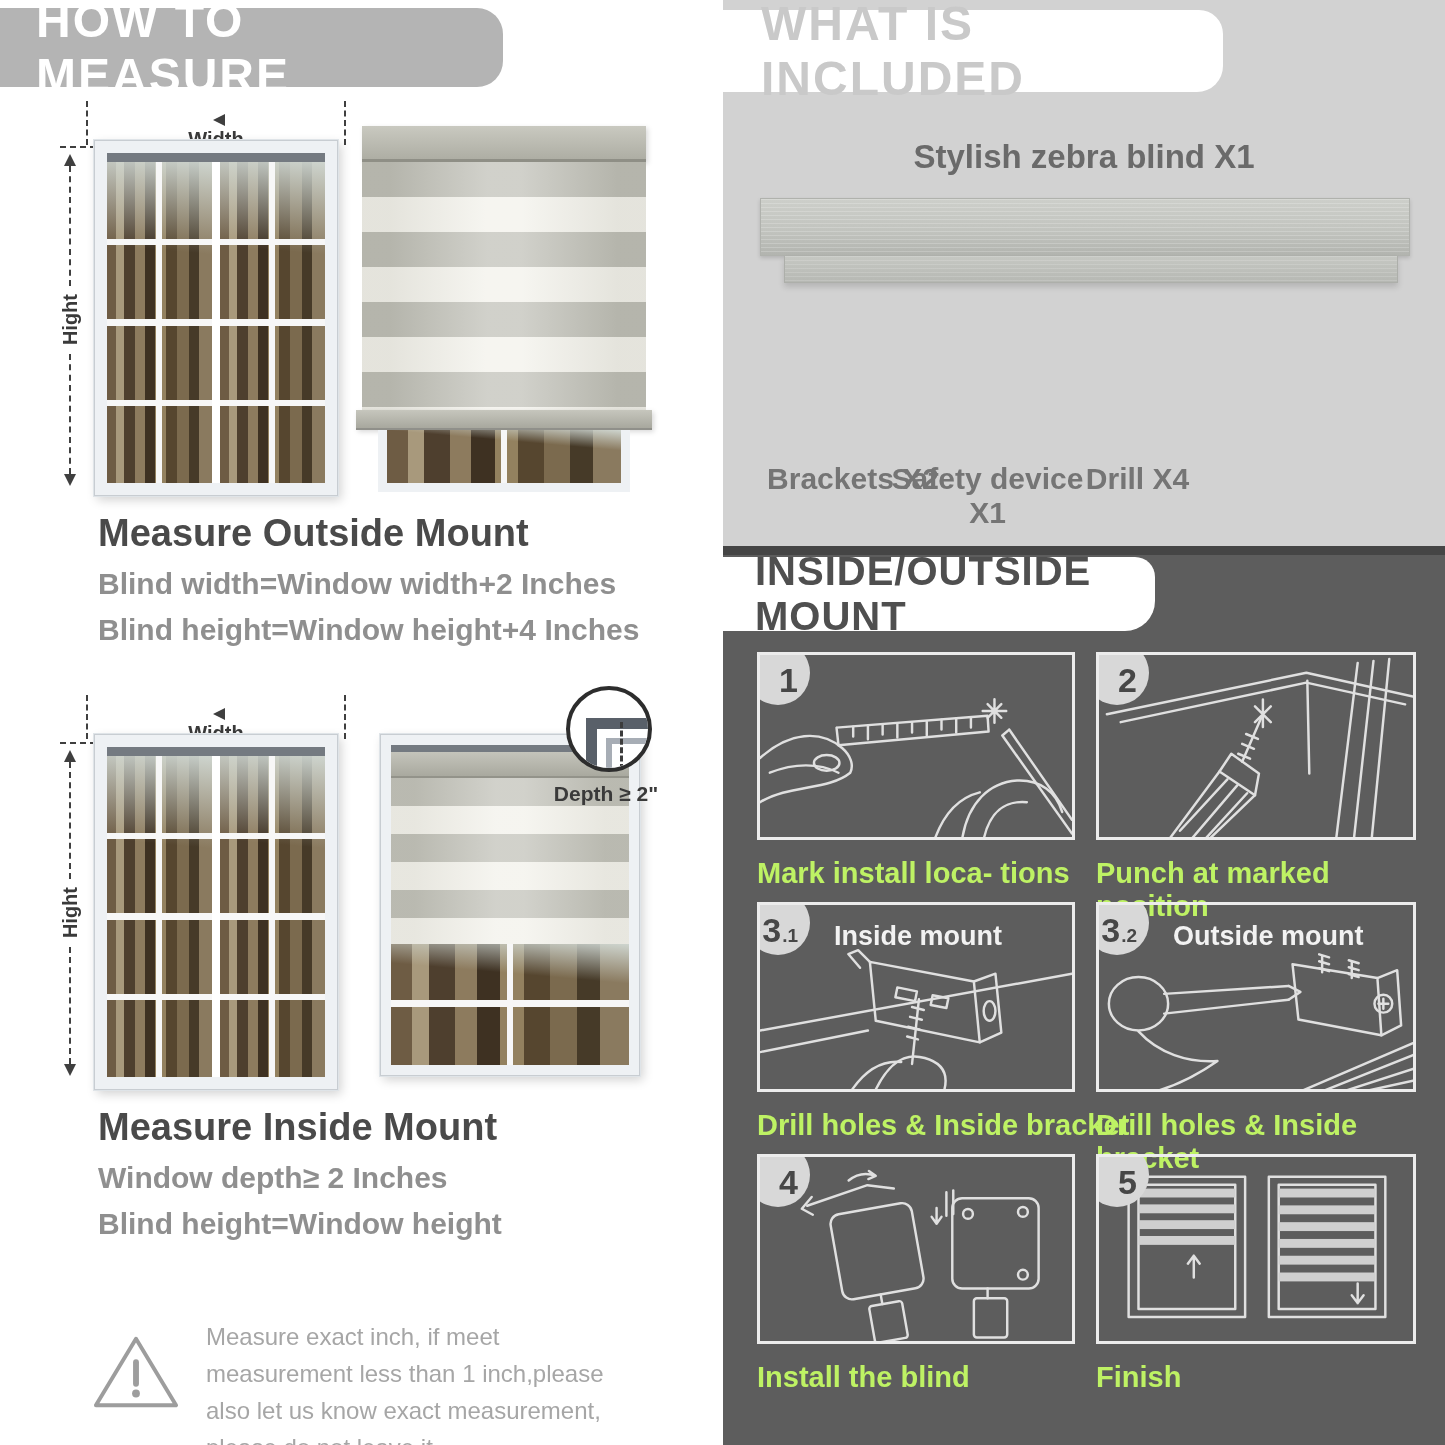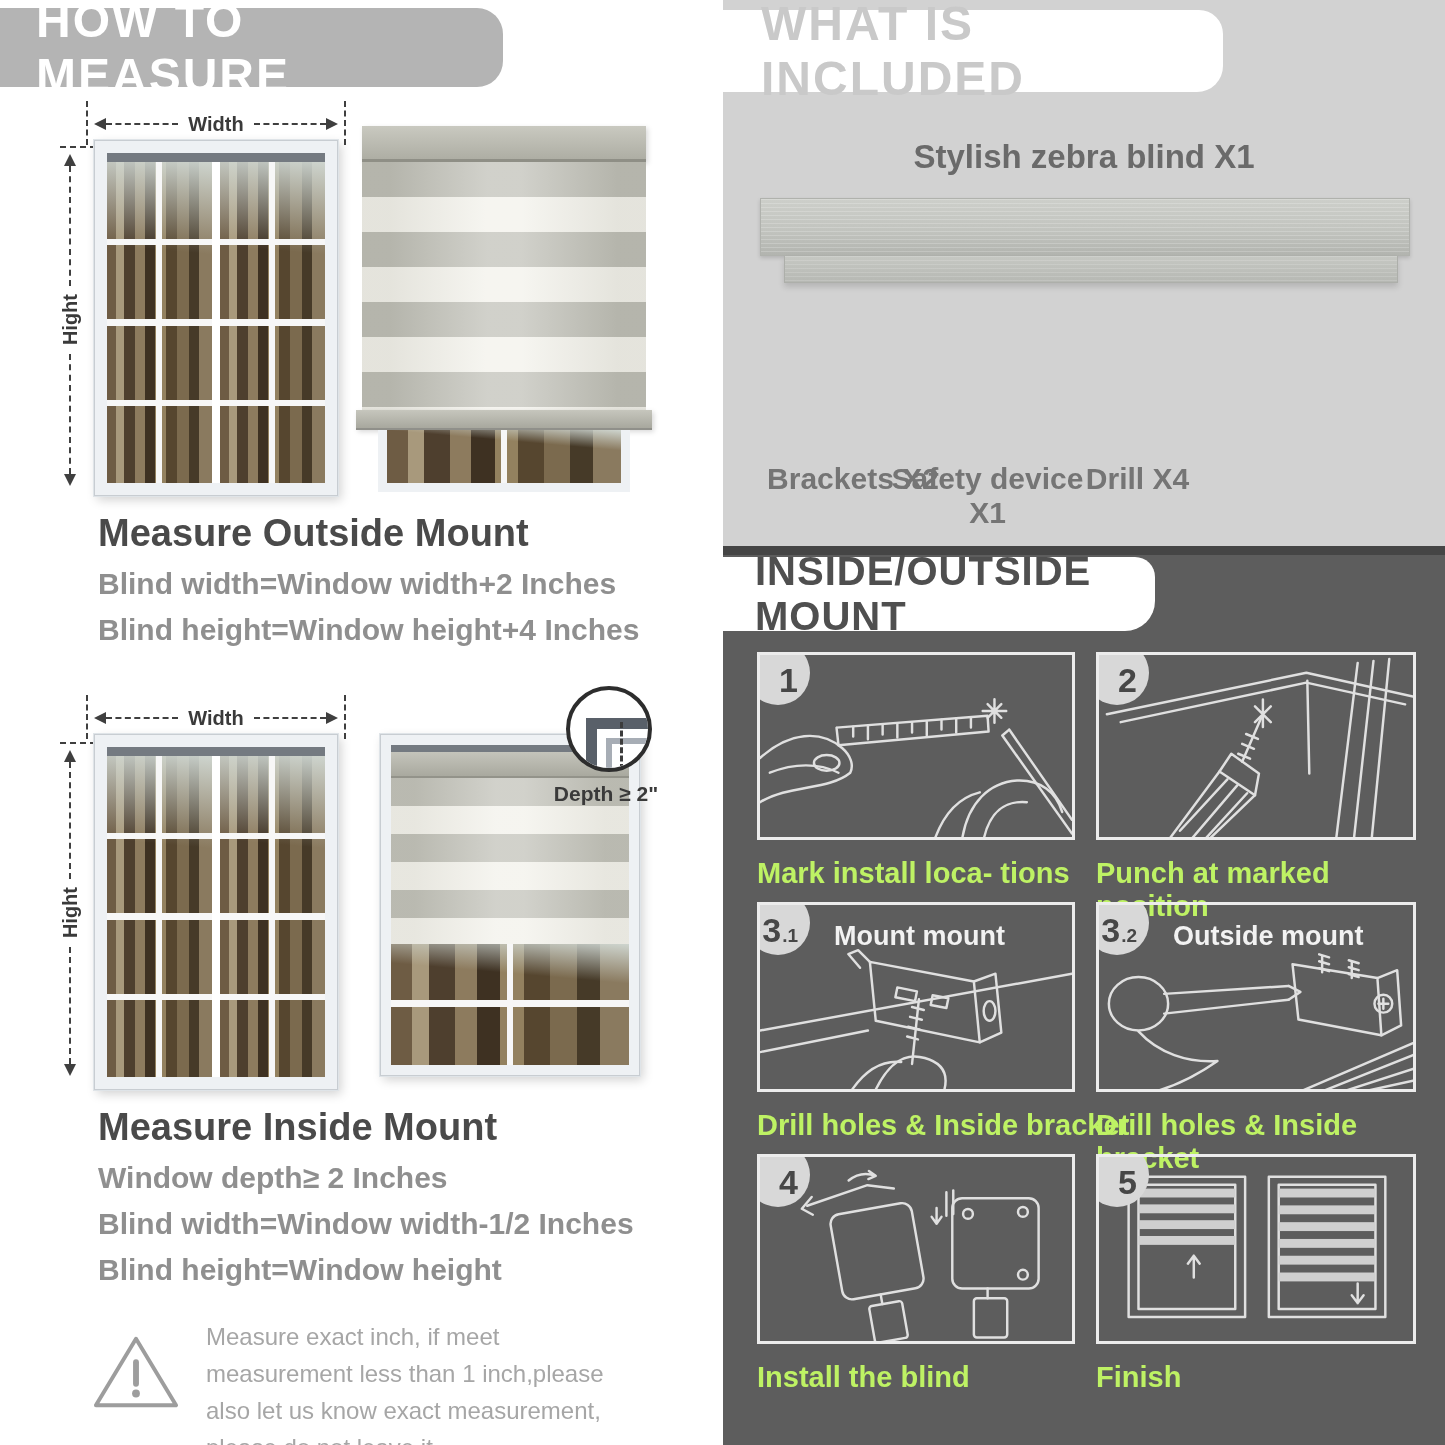--- a/index.html
+++ b/index.html
@@ -48,21 +48,21 @@
   .bi-cassette { height:26px; background:linear-gradient(180deg,#c4c4bb,#a9a99f); border-bottom:2px solid #93938a; }
   .bi-slats { height:166px; background-image:
       linear-gradient(90deg, rgba(110,110,100,.08) 0 10%, rgba(255,255,255,.28) 44% 56%, rgba(110,110,100,.08) 90% 100%),
       repeating-linear-gradient(180deg,#c0c0b7 0 28px,#f2f1ea 28px 56px); }
   .bi-photo { flex:1; position:relative; }
   .bi-photo::before { content:""; position:absolute; inset:0; background:
       linear-gradient(90deg, transparent 0 calc(50% - 3px), #f7f7f7 calc(50% - 3px) calc(50% + 3px), transparent calc(50% + 3px)),
       linear-gradient(180deg, transparent 0 46%, #f7f7f7 46% 52%, transparent 52%); }
 
   
-  .dim { position:absolute; display:flex; align-items:center; color:#3a3a3a; font-weight:bold; font-size:20px; }
+  .dim { position:absolute; display:flex; align-items:center; color:#3a3a3a; font-weight:bold; font-size:20px;flex-direction:column; }
   .dim .line-h { flex:1; height:0; border-top:2px dashed #3f3f3f; }
   .dim .line-v { flex:1; width:0; border-left:2px dashed #3f3f3f; }
   .dim-w::before, .dim-w::after { content:""; position:absolute; top:-13px; height:44px; border-left:2px dashed #3f3f3f; }
   .dim-w::before { left:-2px; } .dim-w::after { right:-2px; }
   .dim-w .label { padding:0 10px; }
   .arrL { width:0; height:0; border:6px solid transparent; border-right:12px solid #3f3f3f; }
   .arrR { width:0; height:0; border:6px solid transparent; border-left:12px solid #3f3f3f; }
   .dim-v { flex-direction:column; align-items:center; }
   .dim-v::before { content:""; position:absolute; top:-2px; left:4px; width:46px; border-top:2px dashed #3f3f3f; }
   .dim-v .label { writing-mode:vertical-rl; transform:rotate(180deg); padding:8px 0; }
@@ -202,21 +202,20 @@
       <span class="corner1"></span>
       <span class="corner2"></span>
       <span class="dash"></span>
     </div>
     <div class="depth-label" style="left:538px; top:88px; width:136px;">Depth ≥ 2"</div>
   </div>
 
   <div class="tblock" style="left:98px; top:1106px; width:640px;">
     <h2>Measure Inside Mount</h2>
     <p>Window depth≥ 2 Inches</p>
-    <p>Blind width=Window width-1/2 Inches</p>
     <p>Blind height=Window height</p>
   </div>
 
   <div class="warning">
     <svg width="88" height="80" viewBox="0 0 90 80">
       <path d="M45,6 L86,74 L4,74 Z" fill="none" stroke="#9d9d9d" stroke-width="4" stroke-linejoin="round"></path>
       <path d="M45,30 L45,52" stroke="#9d9d9d" stroke-width="6" stroke-linecap="round"></path>
       <circle cx="45" cy="62" r="4" fill="#9d9d9d"></circle>
     </svg>
     <p>Measure exact inch, if meet measurement less than 1 inch,please also let us know exact measurement, please do not leave it</p>
@@ -292,21 +291,21 @@
         <ellipse cx="234" cy="108" rx="6" ry="10"></ellipse>
         <path d="M162,96 L155,162"></path>
         <path d="M155,104 l12,3 M153,114 l12,3 M151,124 l12,3 M150,134 l11,3"></path>
         <path d="M118,188 C132,160 148,150 168,156 C186,161 192,172 188,188"></path>
         <path d="M94,188 C108,168 124,158 144,160"></path>
       </svg>
       <div class="badge">
         <span>3</span>
           <span class="sub">.1</span>
       </div>
-      <div class="ptitle">Mount mount</div>
+      <div class="ptitle">Inside mount</div>
     </div>
     <div class="caption" style="left:34px; top:554px;">Drill holes &amp; Inside bracket</div>
 
     <div class="panel" style="left:373px; top:356px; width:320px; height:190px;">
       <svg class="art" viewBox="0 0 318 188">
         <ellipse cx="40" cy="100" rx="30" ry="27"></ellipse>
         <path d="M66,90 L192,82 M66,110 L192,96"></path>
         <path d="M192,82 L204,88 L192,96"></path>
         <path d="M196,60 L282,74 L286,132 L202,116 Z"></path>
         <path d="M282,74 L302,66 L306,122 L286,132"></path>

